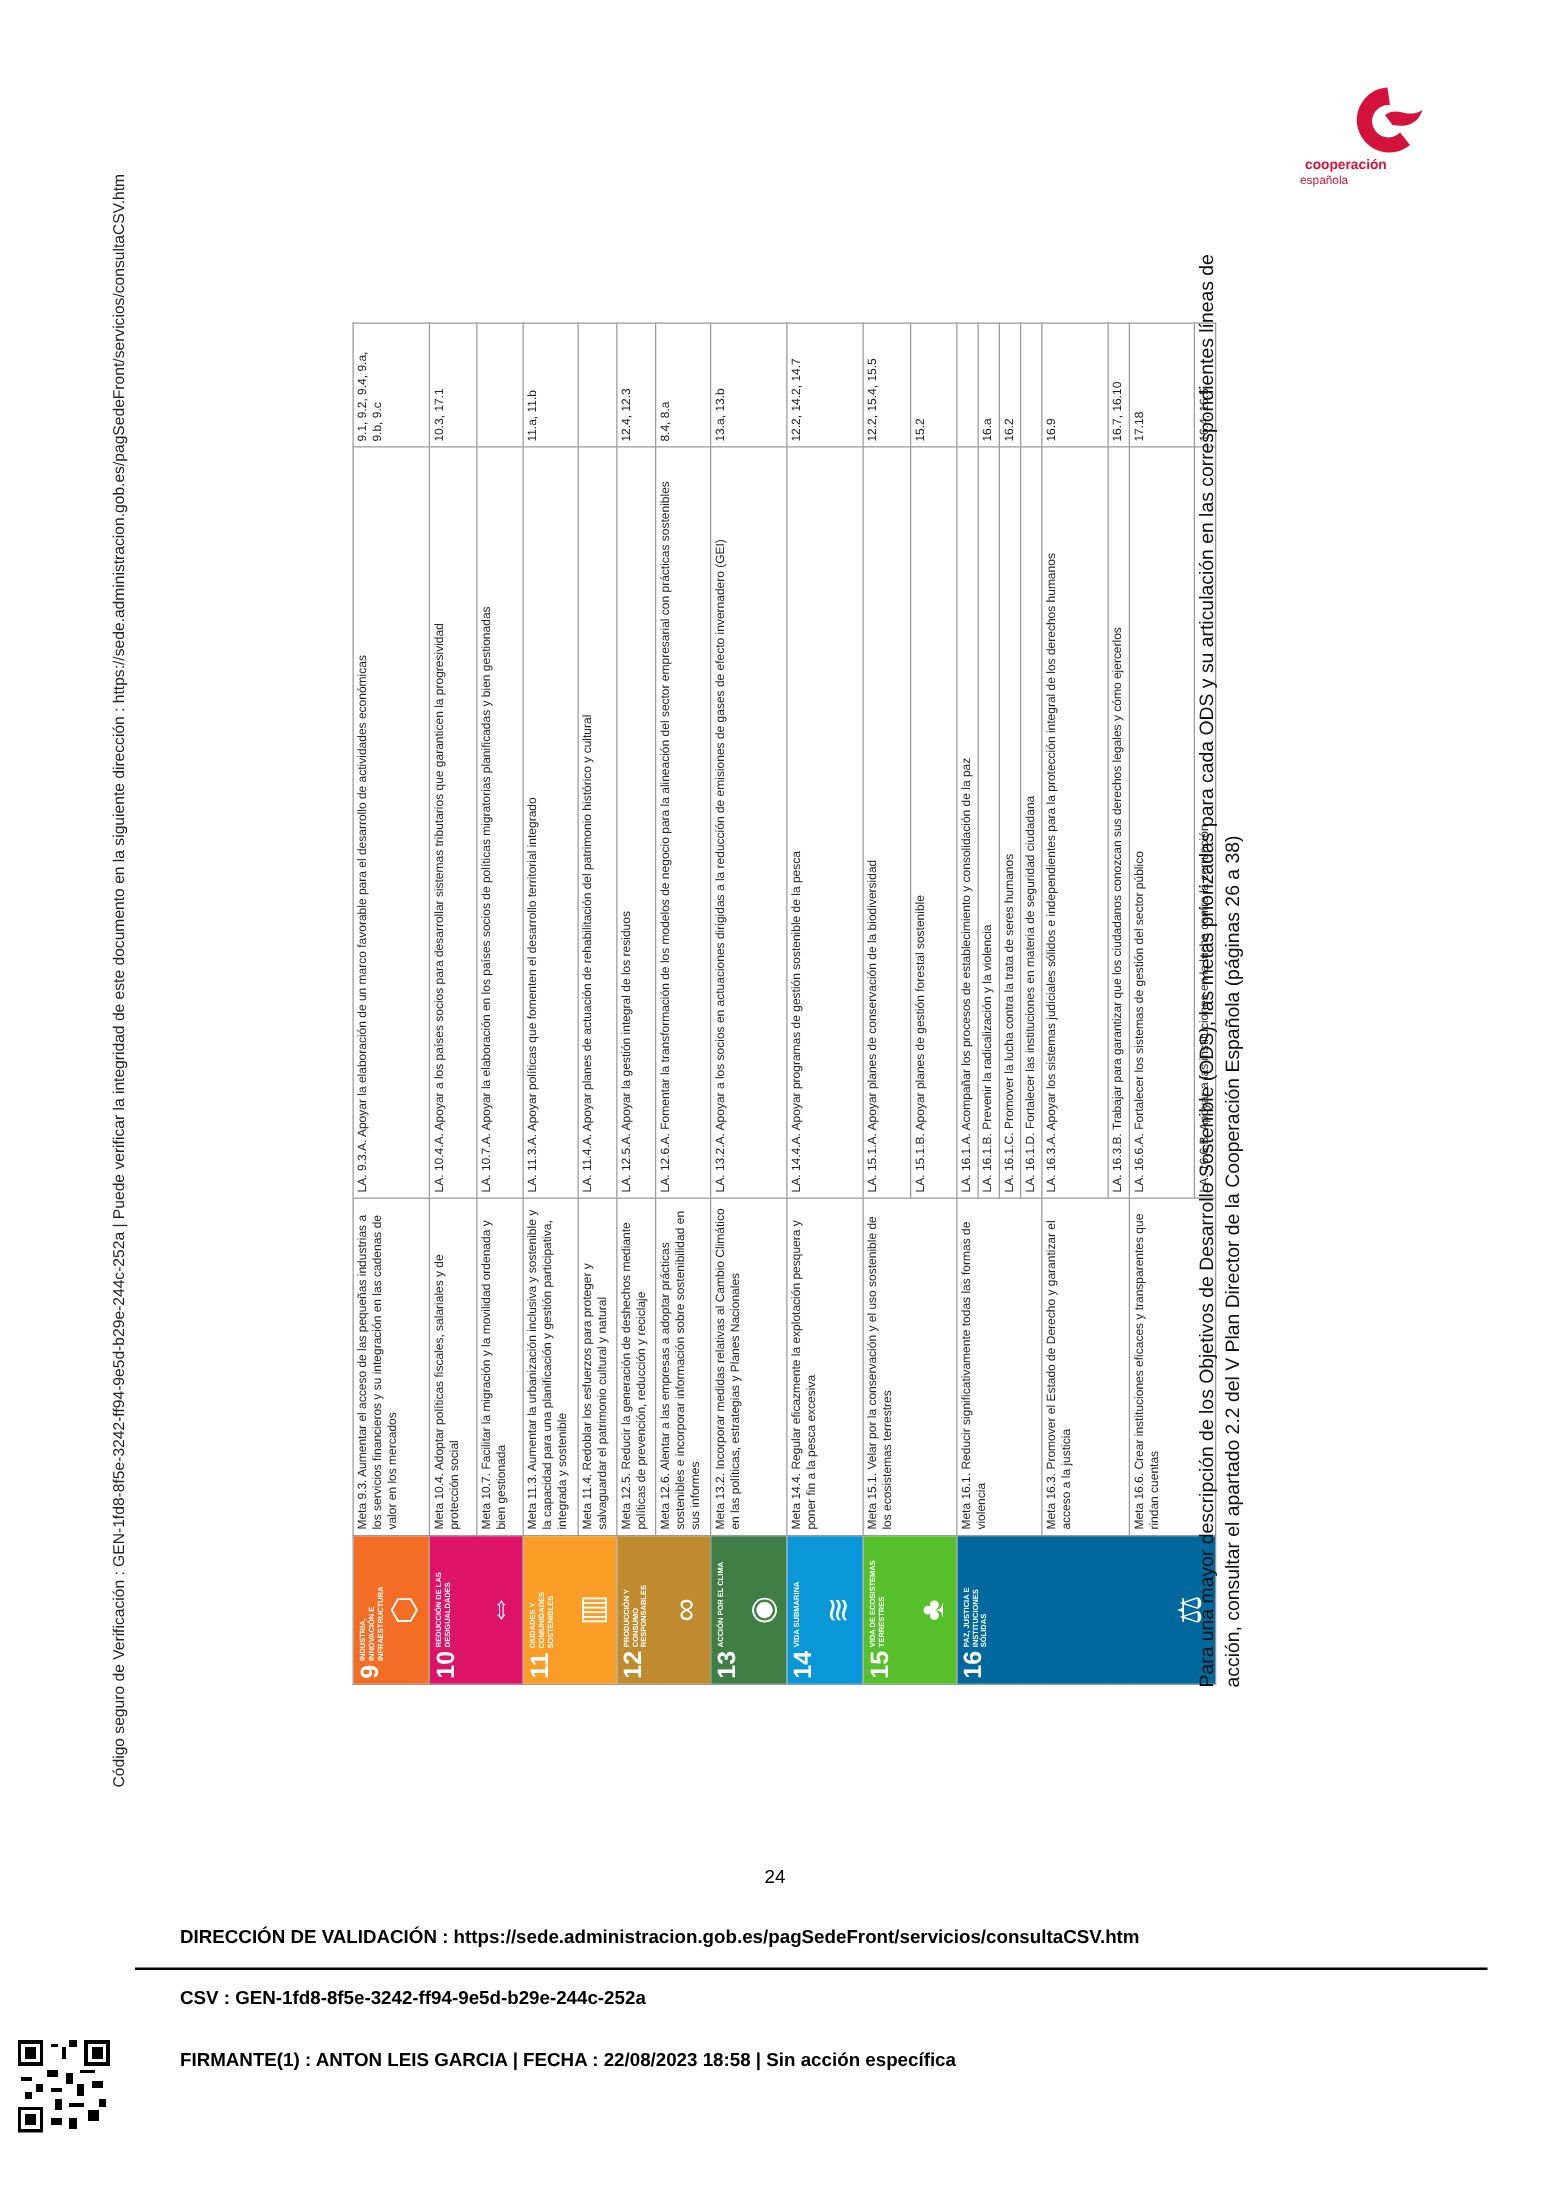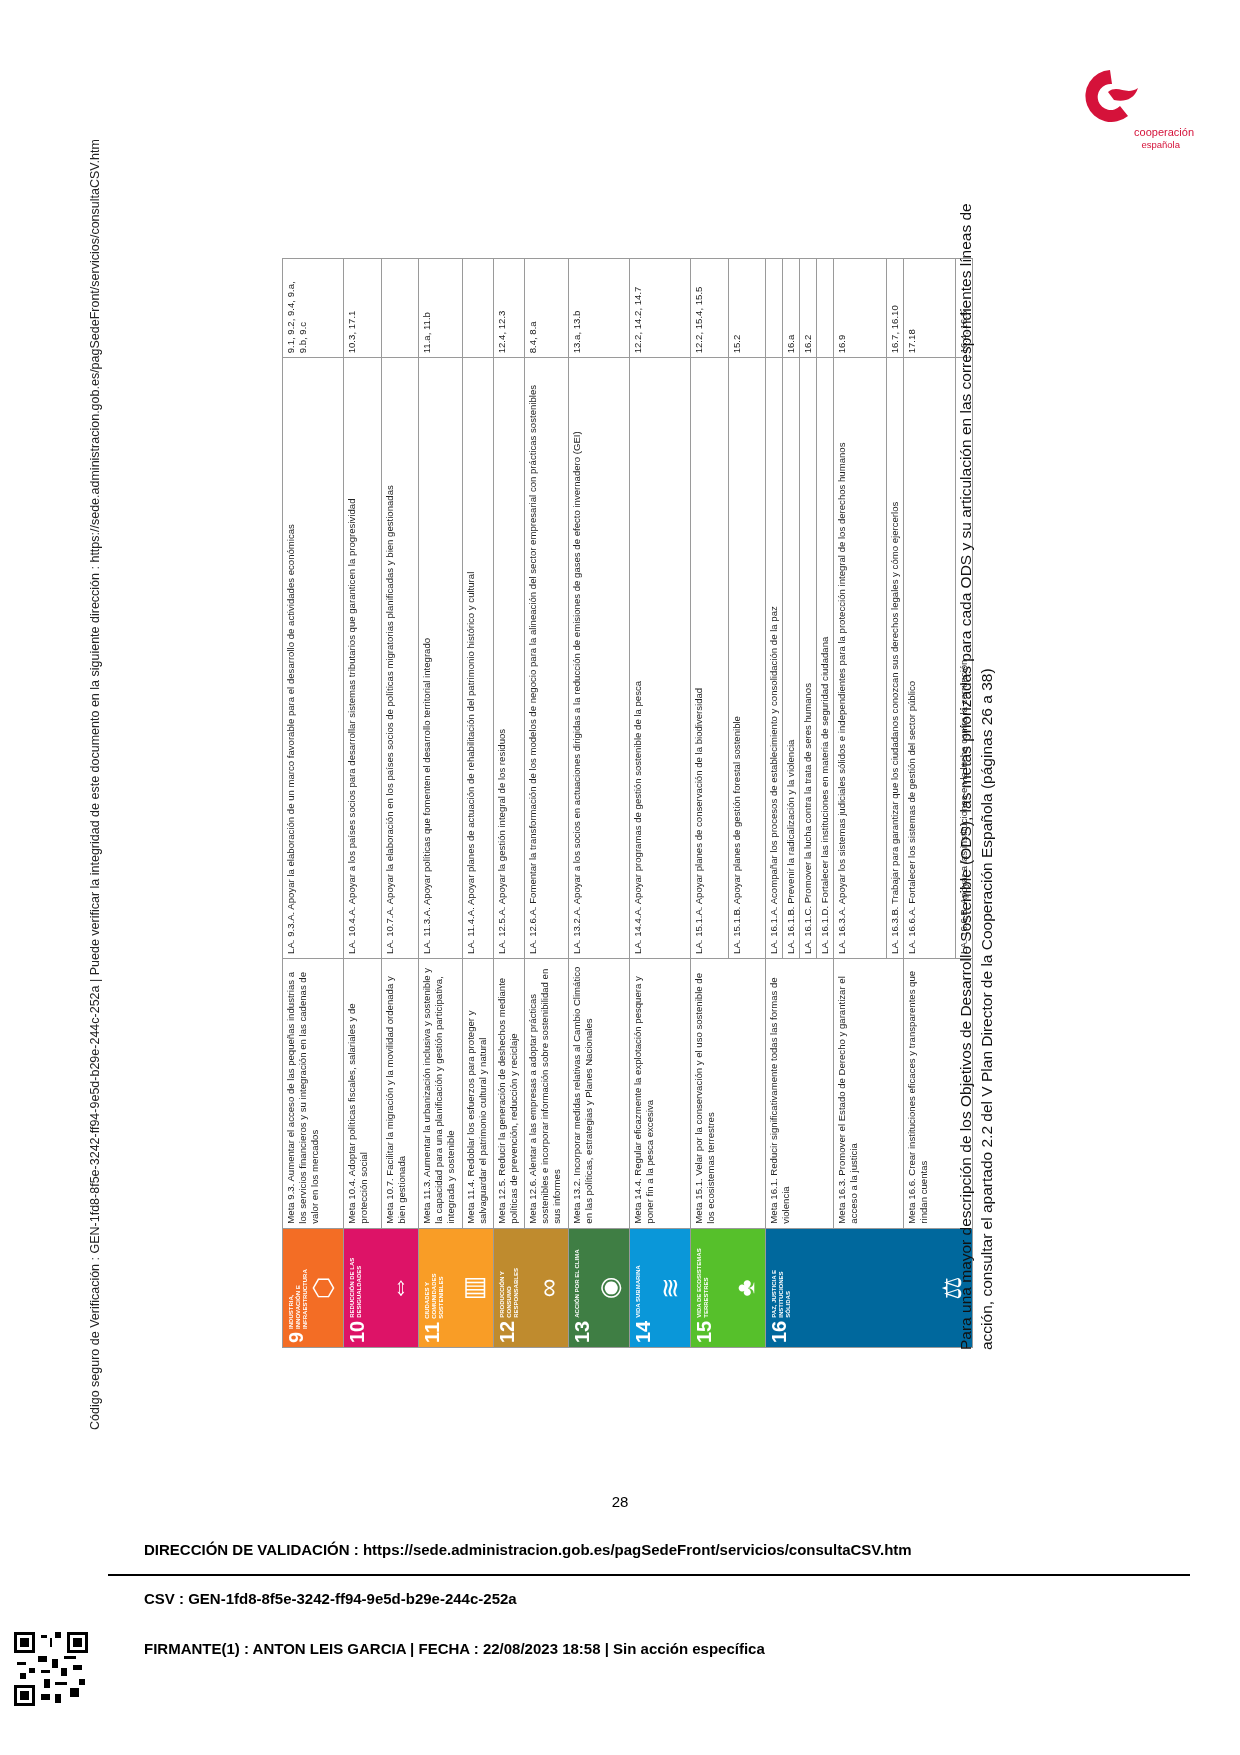--- a/index.html
+++ b/index.html
@@ -1,21 +1,21 @@
 <!DOCTYPE html>
 <html><head>
 <meta charset="utf-8">
 <style>
   html,body{margin:0;padding:0;background:#fff;}
   body{width:1240px;height:1755px;position:relative;overflow:hidden;font-family:"Liberation Sans",sans-serif;color:#000;}
   .side-text{position:absolute;left:88px;top:1430px;transform-origin:0 0;transform:rotate(-90deg);white-space:nowrap;font-size:12.5px;color:#222;}
   .logo{position:absolute;left:1040px;top:62px;width:140px;height:100px;}
   .logo svg{position:absolute;left:28px;top:4px;}
-  .logo .l1{position:absolute;left:14px;width:140px;top:64px;text-align:right;font-size:11px;color:#d5123a;}
-  .logo .l2{position:absolute;left:0;width:140px;top:77px;text-align:right;font-size:9.5px;color:#d5123a;}
+  .logo .l1{position:absolute;left:4px;width:140px;top:64px;text-align:left;font-size:11px;color:#d5123a;font-weight:bold;}
+  .logo .l2{position:absolute;left:0;width:140px;top:77px;text-align:left;font-size:9.5px;color:#d5123a;}
 
   
   .rot{position:absolute;left:282px;top:1348px;width:1090px;height:640px;transform-origin:0 0;transform:rotate(-90deg);}
   table.ods{border-collapse:collapse;width:1090px;font-size:9.6px;color:#222;}
   table.ods td{border:1.5px solid #9a9a9a;vertical-align:top;padding:2px 4px;line-height:12px;}
   td.icon{width:118px;padding:0 !important;vertical-align:top;}
   td.meta{width:260px;}
   td.la{width:590px;}
   td.tg{width:90px;}
   .ico{width:118px;height:100%;min-height:60px;position:relative;color:#fff;box-sizing:border-box;padding:3px 4px;}
@@ -158,21 +158,21 @@
         <tr>
           <td class="la">LA. 16.6.B. Apoyar a las instituciones en la lucha contra la corrupción</td>
           <td class="tg">16.4, 16.5</td>
         </tr>
       </tbody>
     </table>
 </div>
 
 <div class="caption">Para una mayor descripción de los Objetivos de Desarrollo Sostenible (ODS), las metas priorizadas para cada ODS y su articulación en las correspondientes líneas de acción, consultar el apartado 2.2 del V Plan Director de la Cooperación Española (páginas 26 a 38)</div>
 
-<div class="pagenum">28</div>
+<div class="pagenum">24</div>
 
 <div class="rule"></div>
 <div class="foot" style="top:1590px">CSV : GEN-1fd8-8f5e-3242-ff94-9e5d-b29e-244c-252a</div>
 <div class="foot" style="top:1541px">DIRECCIÓN DE VALIDACIÓN : https://sede.administracion.gob.es/pagSedeFront/servicios/consultaCSV.htm</div>
 <div class="foot" style="top:1640px">FIRMANTE(1) : ANTON LEIS GARCIA | FECHA : 22/08/2023 18:58 | Sin acción específica</div>
 
 <svg class="qr" viewBox="0 0 25 25" shape-rendering="crispEdges">
   <rect width="25" height="25" fill="#fff"></rect>
   <g fill="#000">
     <rect x="0" y="0" width="7" height="7"></rect>

